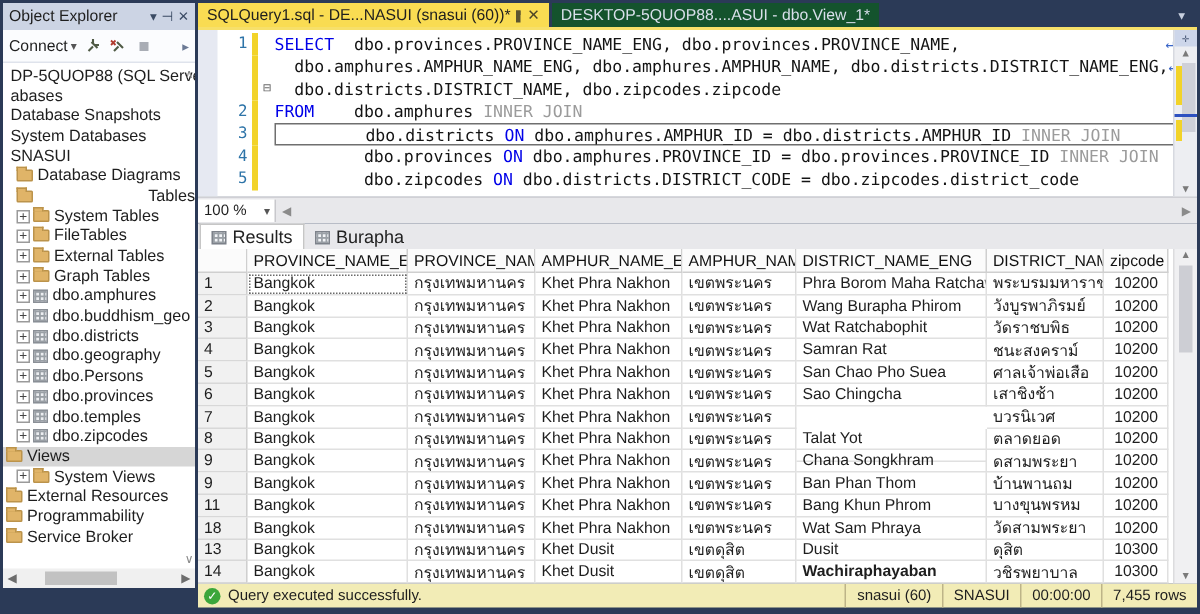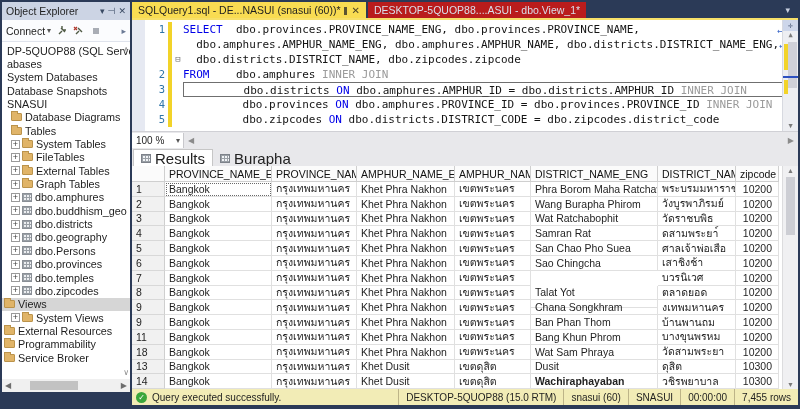--- a/index.html
+++ b/index.html
@@ -28,21 +28,21 @@
   .tree-dn{position:absolute;right:1px;bottom:2px;font-size:8px;color:#8a8a8a}
   .oe-hscroll{height:13px;background:#f0f0f0;position:relative;flex:none}
   .oe-hscroll .ar{position:absolute;top:2px;font-size:8px;color:#6d6d6d}
   .oe-hscroll .thumb{position:absolute;left:28px;top:2px;width:48px;height:9px;background:#c2c2c2}
 
   
   .main{position:absolute;left:132px;top:2px;width:666px;height:400px;display:flex;flex-direction:column}
   .tabbar{height:16px;display:flex;border-bottom:2px solid #f7e06a;flex:none}
   .tab{font-size:10.5px;padding:0 6px;display:flex;align-items:center;gap:4px;white-space:nowrap}
   .tab.active{background:#f9dc52;color:#1e1e1e}
-  .tab.inactive{background:#b91c1c;color:#d9dfeb;margin-left:2px}
+  .tab.inactive{background:#14532d;color:#d9dfeb;margin-left:2px}
   .tab .pin-icon{width:3px;height:8px;background:#5c5430;border-top:3px solid #5c5430;box-sizing:border-box;transform:translateY(1px)}
   .tab .close-icon{font-size:10px;color:#4c4526}
   .tab-overflow{margin-left:auto;margin-right:8px;align-self:center;color:#c8d0df;font-size:9px}
 
   
   .editor{height:111px;background:#fff;position:relative;font-family:"DejaVu Sans Mono",monospace;font-size:11px;flex:none;overflow:hidden}
   .ind-margin{position:absolute;left:0;top:0;bottom:0;width:13px;background:#e6e9f2}
   #code-lines{position:absolute;left:13px;top:2px;right:15px}
   .code-line{display:flex;height:15px;line-height:15px;align-items:stretch}
   .ln{width:20px;text-align:right;padding-right:3px;color:#2e74a8;font-size:10.5px;flex:none}
@@ -63,21 +63,21 @@
 
   
   .zoombar{height:17px;background:#e8e8eb;border-top:1px solid #d0d0d5;display:flex;align-items:center;flex:none}
   .zoom-combo{width:52px;height:15px;background:#fff;border-right:1px solid #c8c8cc;display:flex;align-items:center;font-size:10px;padding-left:4px;box-sizing:border-box;gap:6px}
   .zoom-combo .chev{font-size:8px;color:#555;margin-left:auto;margin-right:3px}
   .hscroll-track{flex:1;position:relative;height:100%}
   .hscroll-track .ar{position:absolute;top:4px;font-size:8px;color:#8b8b8b}
 
   
   .res-tabs{height:17px;background:#e8e8eb;display:flex;align-items:flex-end;padding-left:1px;flex:none}
-  .rtab{height:16px;display:flex;align-items:center;gap:4px;padding:0 7px;font-size:15px;color:#222}
+  .rtab{height:16px;display:flex;align-items:center;gap:4px;padding:0 7px;font-size:12px;color:#222}
   .rtab.active{background:#fff;border:1px solid #c6c6c6;border-bottom:none}
   .icon-grid{width:10px;height:9px;border:1px solid #7d828a;box-sizing:border-box;
     background:linear-gradient(to right,#9aa0a6 1px,transparent 1px) 0 0/3px 100%,
                linear-gradient(to bottom,#9aa0a6 1px,transparent 1px) 0 0/100% 3px,#f2f4f7}
 
   
   .grid{height:223px;background:#fff;position:relative;font-size:10.5px;overflow:hidden;flex:none}
   .grid-inner{position:absolute;left:0;top:0;right:15px;bottom:0;overflow:hidden}
   .g-row{display:flex;height:14.8px}
   .g-row.header{height:16px}
@@ -133,33 +133,33 @@
   <div class="oe-tree" id="oe-tree">
     <span class="tree-up">∧</span>
     <span class="tree-dn">∨</span>
   <div class="tree-item" style="padding-left: 2px;">
         <span class="tree-label">DP-5QUOP88 (SQL Server 1</span>
       </div>
       <div class="tree-item" style="padding-left: 2px;">
         <span class="tree-label">abases</span>
       </div>
       <div class="tree-item" style="padding-left: 2px;">
+        <span class="tree-label">Database Snapshots</span>
+      </div>
+      <div class="tree-item" style="padding-left: 2px;">
         <span class="tree-label">System Databases</span>
       </div>
       <div class="tree-item" style="padding-left: 2px;">
-        <span class="tree-label">Database Snapshots</span>
-      </div>
-      <div class="tree-item" style="padding-left: 2px;">
         <span class="tree-label">SNASUI</span>
       </div>
       <div class="tree-item" style="padding-left: 9px;">
         <span class="icon-folder"></span>
         <span class="tree-label">Database Diagrams</span>
       </div>
-      <div class="tree-item" style="padding-left: 9px;">
+      <div class="tree-item" style="padding-left: 9px; justify-content: space-between;">
         <span class="icon-folder"></span>
         <span class="tree-label">Tables</span>
       </div>
       <div class="tree-item" style="padding-left: 9px;">
         <span class="expander">+</span>
         <span class="icon-folder"></span>
         <span class="tree-label">System Tables</span>
       </div>
       <div class="tree-item" style="padding-left: 9px;">
         <span class="expander">+</span>
@@ -408,21 +408,21 @@
           <div class="g-cell" style="width: 78px;">วัดราชบพิธ</div>
           <div class="g-cell num" style="width: 43px;">10200</div>
         </div>
         <div class="g-row">
           <div class="g-cell g-rowhdr" style="width: 33px;">4</div>
           <div class="g-cell" style="width: 107px;">Bangkok</div>
           <div class="g-cell" style="width: 85px;">กรุงเทพมหานคร</div>
           <div class="g-cell" style="width: 98px;">Khet Phra Nakhon</div>
           <div class="g-cell" style="width: 76px;">เขตพระนคร</div>
           <div class="g-cell" style="width: 127px;">Samran Rat</div>
-          <div class="g-cell" style="width: 78px;">ดสามพระยา์</div>
+          <div class="g-cell" style="width: 78px;">ชนะสงคราม์</div>
           <div class="g-cell num" style="width: 43px;">10200</div>
         </div>
         <div class="g-row">
           <div class="g-cell g-rowhdr" style="width: 33px;">5</div>
           <div class="g-cell" style="width: 107px;">Bangkok</div>
           <div class="g-cell" style="width: 85px;">กรุงเทพมหานคร</div>
           <div class="g-cell" style="width: 98px;">Khet Phra Nakhon</div>
           <div class="g-cell" style="width: 76px;">เขตพระนคร</div>
           <div class="g-cell" style="width: 127px;">San Chao Pho Suea</div>
           <div class="g-cell" style="width: 78px;">ศาลเจ้าพ่อเสือ</div>
@@ -458,21 +458,21 @@
           <div class="g-cell" style="width: 78px;">ตลาดยอด</div>
           <div class="g-cell num" style="width: 43px;">10200</div>
         </div>
         <div class="g-row">
           <div class="g-cell g-rowhdr" style="width: 33px;">9</div>
           <div class="g-cell" style="width: 107px;">Bangkok</div>
           <div class="g-cell" style="width: 85px;">กรุงเทพมหานคร</div>
           <div class="g-cell" style="width: 98px;">Khet Phra Nakhon</div>
           <div class="g-cell" style="width: 76px;">เขตพระนคร</div>
           <div class="g-cell" style="width: 127px;">Chana Songkhram</div>
-          <div class="g-cell" style="width: 78px;">งเทพมหานคร</div>
+          <div class="g-cell" style="width: 78px;">ดสามพระยา</div>
           <div class="g-cell num" style="width: 43px;">10200</div>
         </div>
         <div class="g-row">
           <div class="g-cell g-rowhdr" style="width: 33px;">9</div>
           <div class="g-cell" style="width: 107px;">Bangkok</div>
           <div class="g-cell" style="width: 85px;">กรุงเทพมหานคร</div>
           <div class="g-cell" style="width: 98px;">Khet Phra Nakhon</div>
           <div class="g-cell" style="width: 76px;">เขตพระนคร</div>
           <div class="g-cell" style="width: 127px;">Ban Phan Thom</div>
           <div class="g-cell" style="width: 78px;">บ้านพานถม</div>
@@ -523,20 +523,19 @@
       <div class="sb-ar">▲</div>
       <div class="thumb"></div>
       <div style="margin-top:auto" class="sb-ar">▼</div>
     </div>
   </div>
 
   <div class="statusbar">
     <span class="ok-icon">✓</span>
     <span class="status-msg">Query executed successfully.</span>
     <span class="status-right" id="status-right">
-        <span class="status-item">DESKTOP-5QUOP88 (15.0 RTM)</span>
         <span class="status-item">snasui (60)</span>
         <span class="status-item">SNASUI</span>
         <span class="status-item">00:00:00</span>
         <span class="status-item">7,455 rows</span>
       </span>
   </div>
 </main>
 
 </body></html>

